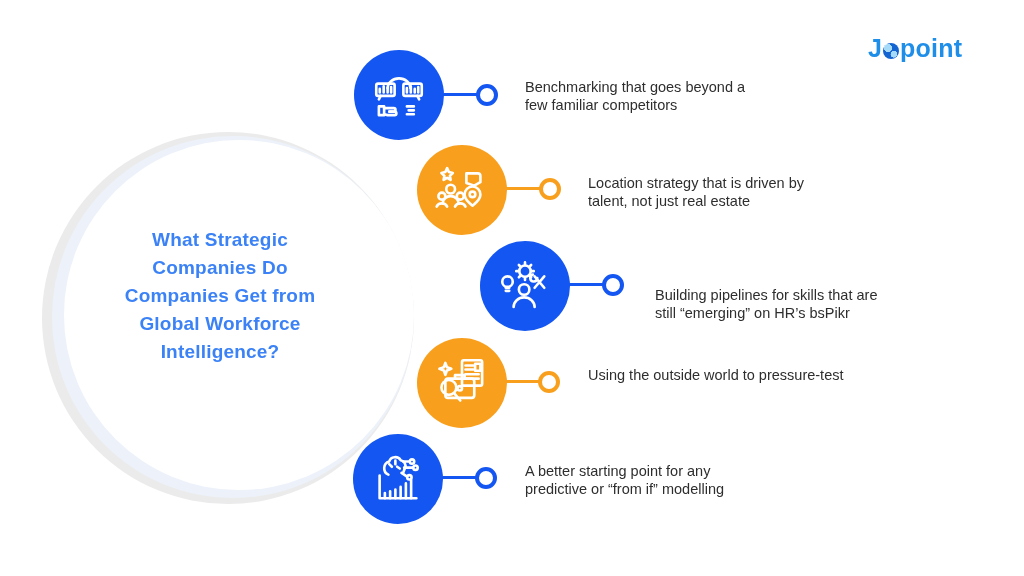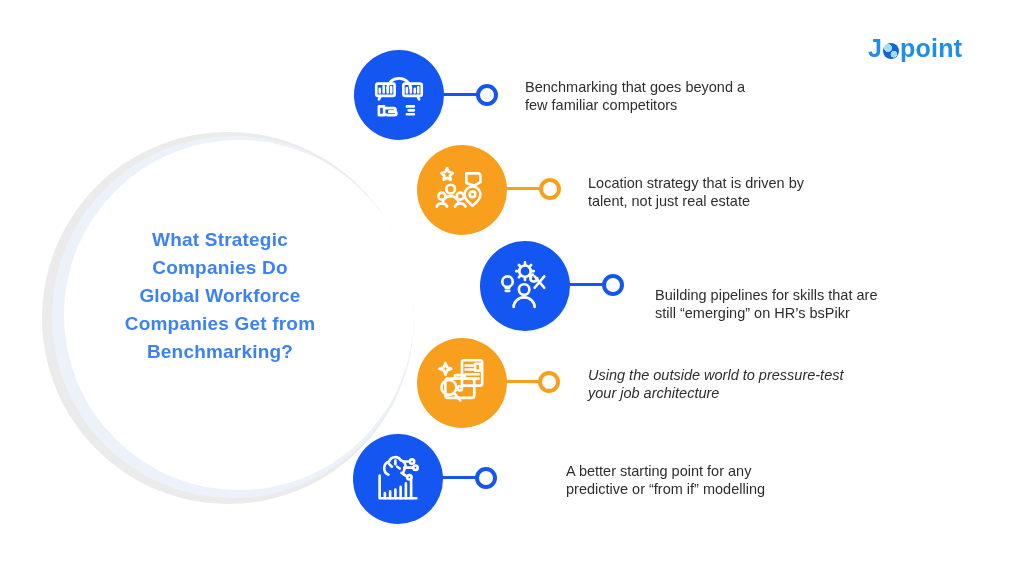--- a/index.html
+++ b/index.html
@@ -49,41 +49,41 @@
   }
   .item-text span{display:block;}
 
   
   .c1{left:354px;top:50px;}  .l1{left:399px;top:93px;width:88px;}  .r1{left:476px;top:84px;}  .t1{left:525px;top:78px;}
   
   .c2{left:417px;top:145px;} .l2{left:462px;top:187px;width:88px;} .r2{left:539px;top:178px;} .t2{left:588px;top:174px;}
   
   .c3{left:480px;top:241px;} .l3{left:525px;top:283px;width:88px;} .r3{left:602px;top:274px;} .t3{left:655px;top:270px;margin-top:16px;}
   
-  .c4{left:417px;top:338px;} .l4{left:462px;top:380px;width:87px;} .r4{left:538px;top:371px;} .t4{left:588px;top:366px;font-style:italic;}
-  
-  .c5{left:353px;top:434px;} .l5{left:398px;top:476px;width:88px;} .r5{left:475px;top:467px;} .t5{left:525px;top:462px;margin-left:41px;}
+  .c4{left:417px;top:338px;} .l4{left:462px;top:380px;width:87px;} .r4{left:538px;top:371px;} .t4{left:588px;top:366px;}
+  
+  .c5{left:353px;top:434px;} .l5{left:398px;top:476px;width:88px;} .r5{left:475px;top:467px;} .t5{left:525px;top:462px;}
 
   .ico{stroke:#fff;fill:none;stroke-width:3;stroke-linecap:round;stroke-linejoin:round;}
 </style>
 </head>
 <body>
 
 <div class="canvas">
 
   <div class="arc arc-outer"></div>
   <div class="arc arc-mid"></div>
   <div class="arc arc-inner"></div>
 
   <div class="title">
     <span>What Strategic</span>
     <span>Companies Do</span>
+    <span>Companies Get from</span>
     <span>Global Workforce</span>
-    <span>Companies Get from</span>
-    <span>Benchmarking?</span>
+    <span>Intelligence?</span>
   </div>
 
   <div class="logo">
     <span>J</span>
     <span class="globe"></span>
     <span>point</span>
   </div>
 
   <div class="connector l1" style="background-color: rgb(20, 86, 241);"></div>
   <div class="bubble c1" style="background-color: rgb(20, 86, 241);">
@@ -165,21 +165,20 @@
         <rect x="13" y="27" width="33" height="22" rx="3"></rect>
         <circle cx="29.5" cy="38" r="2.5"></circle>
         <circle cx="17" cy="37" r="8.5"></circle>
         <path d="M23 43.5 l7 8.5"></path>
       </g>
     </svg>
   </div>
   <div class="ring r4" style="border-color: rgb(248, 160, 29);"></div>
   <div class="item-text t4">
     <span>Using the outside world to pressure-test</span>
-    <span>your job architecture</span>
   </div>
 
   <div class="connector l5" style="background-color: rgb(20, 86, 241);"></div>
   <div class="bubble c5" style="background-color: rgb(20, 86, 241);">
     <svg viewBox="0 0 64 64">
       <g class="ico">
         <path d="M21 27 a8 8 0 0 1 1 -15 a7 6.5 0 0 1 13 -1.5 a6.5 6.5 0 0 1 5 9 l-2 5"></path>
         <path d="M22 15 l3 3 M29 11 v4 M31 18 l3 2"></path>
         <path d="M38 12 h7 M39 19 h10 M36 25 l6 4"></path>
         <circle cx="48" cy="12" r="2.5"></circle>

